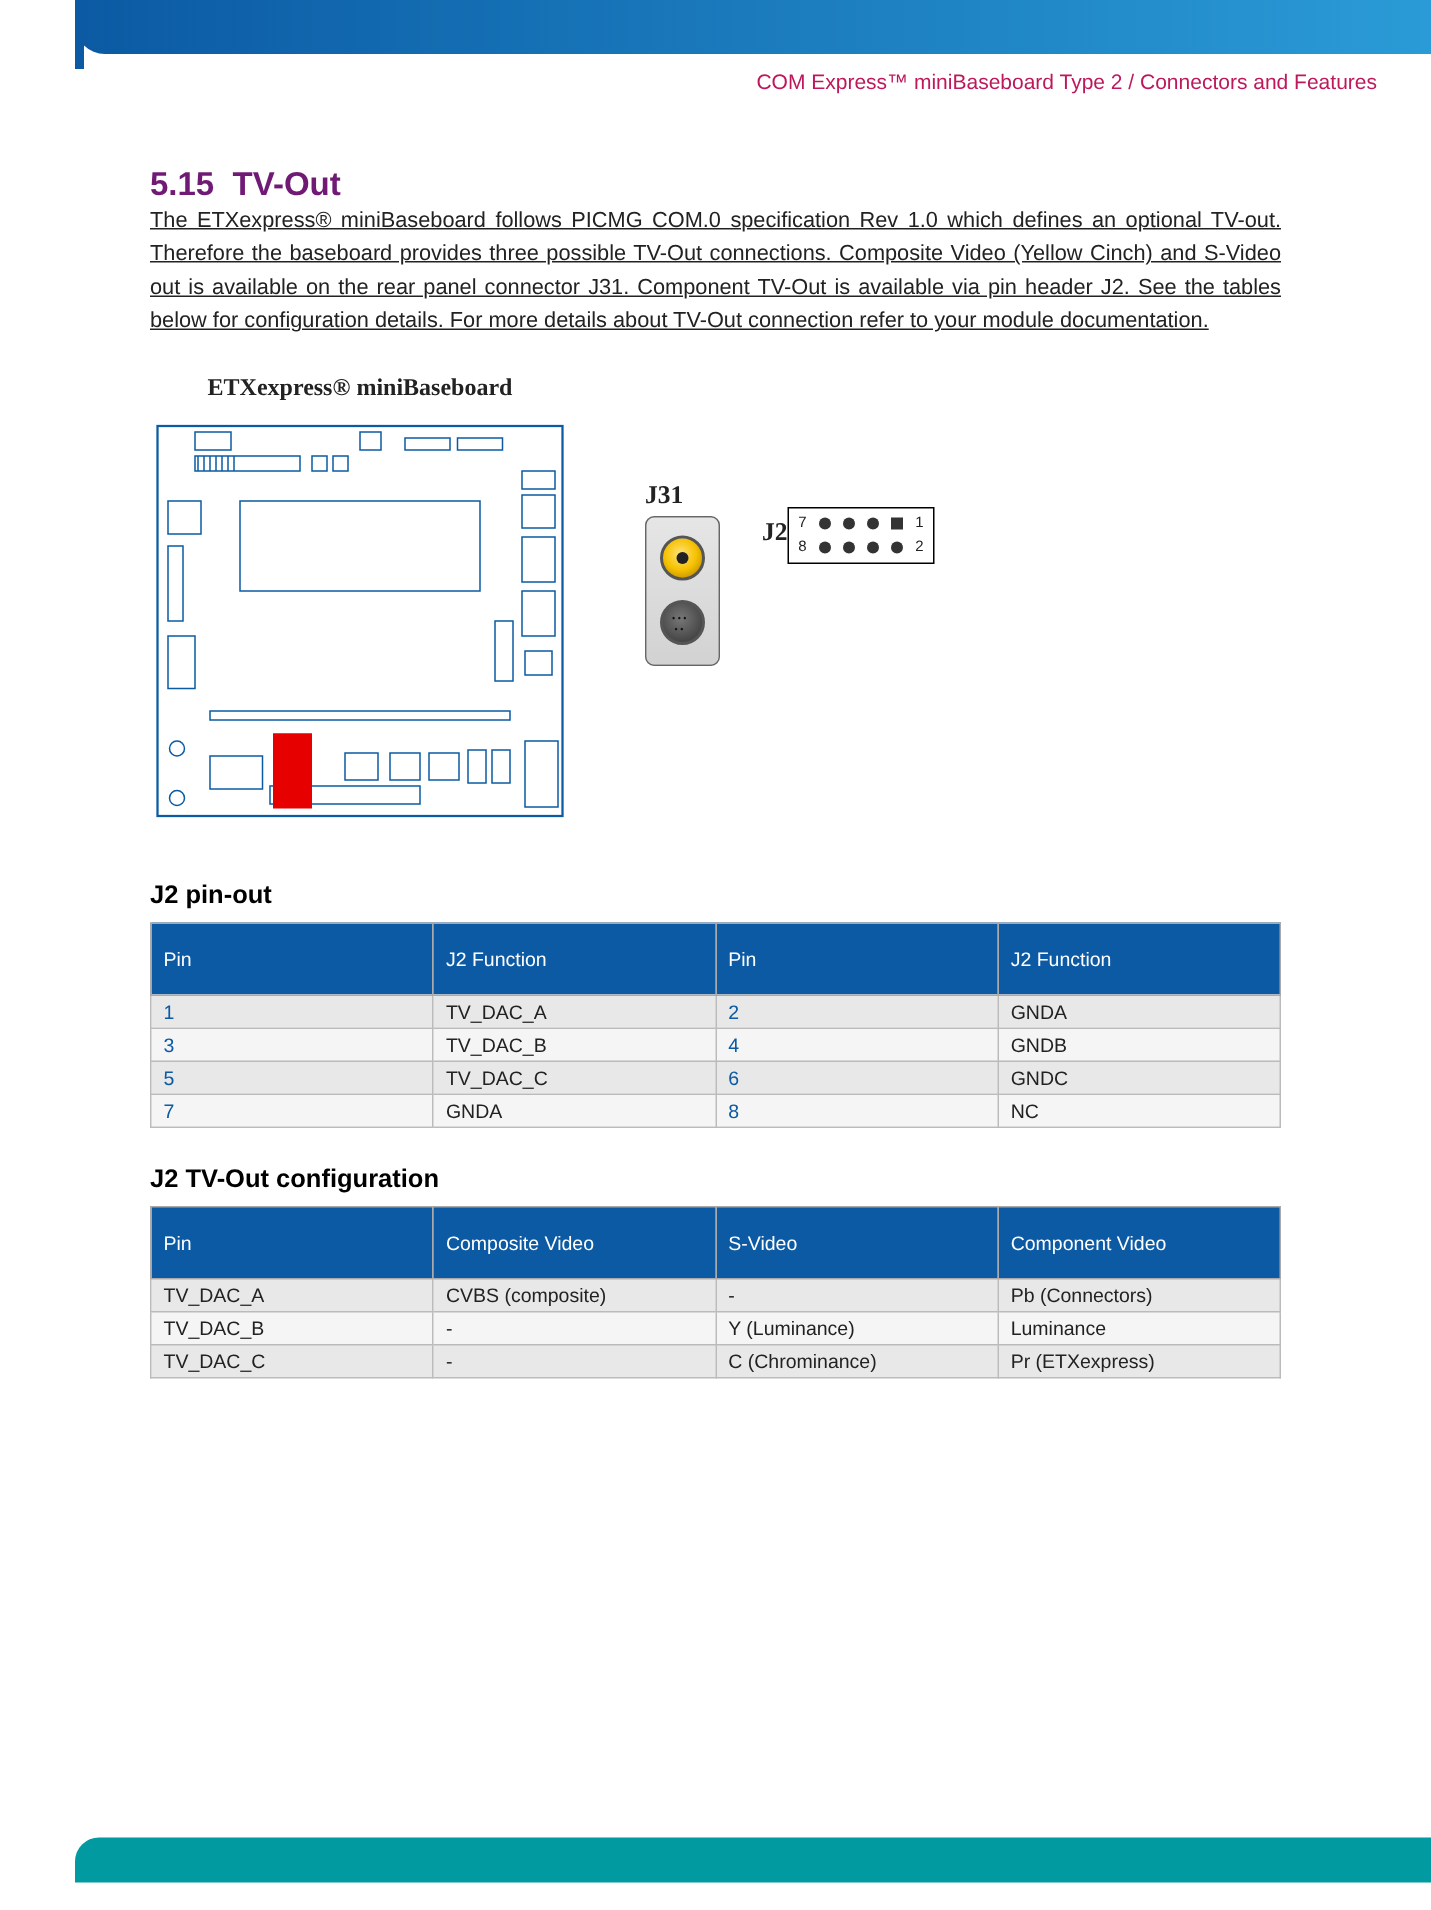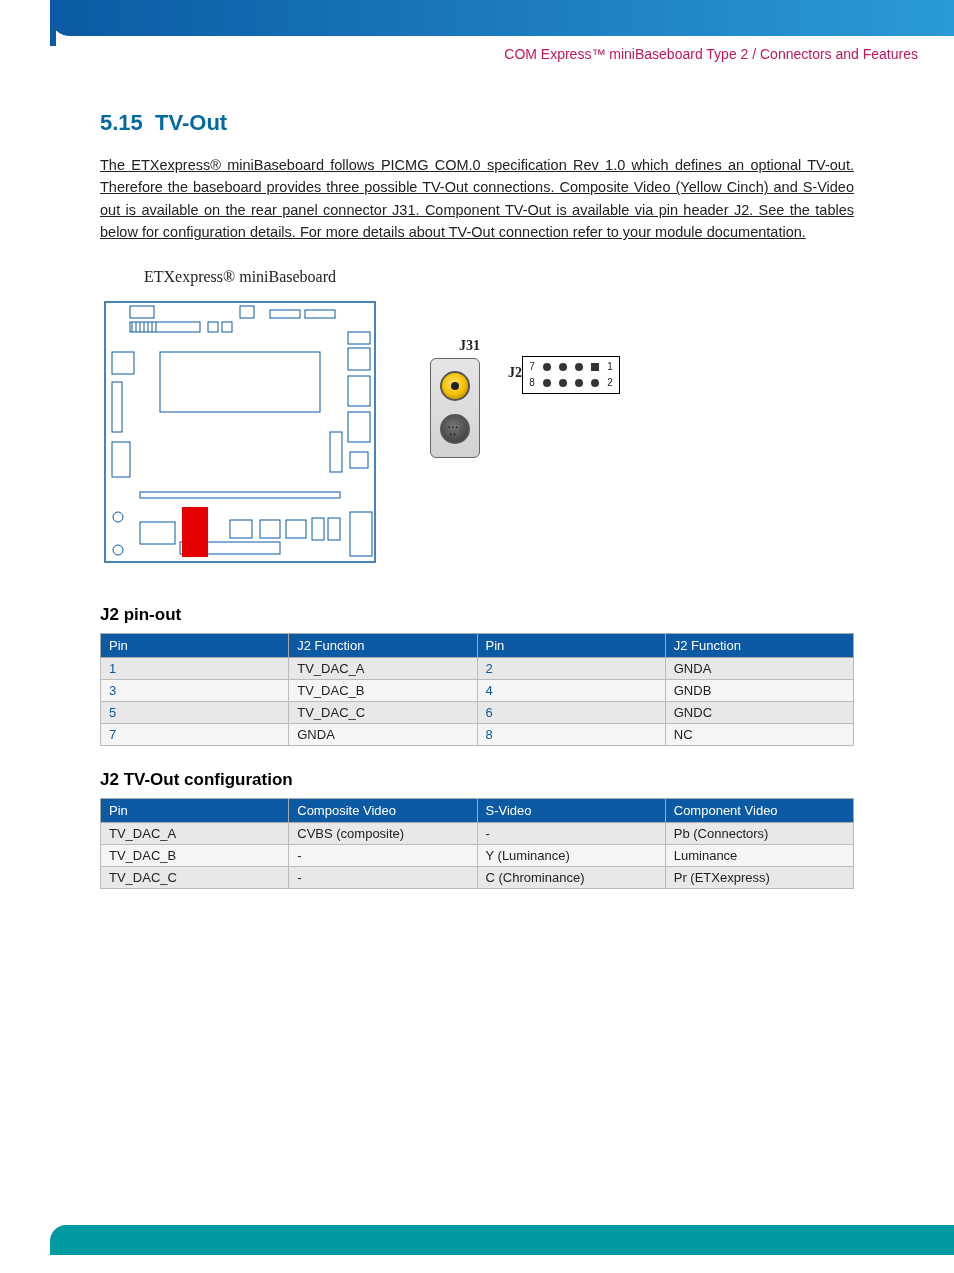--- a/index.html
+++ b/index.html
@@ -29,42 +29,41 @@
     position: absolute;
     top: 46px; right: 36px;
     font-size: 14px; color: #be185d;
     font-family: "Segoe UI", Arial, sans-serif;
   }
   .content {
     position: absolute;
     top: 110px; left: 100px; right: 100px;
   }
   h2.section {
-    color: #0369a1;
+    color: #701a75;
     font-weight: 700;
     font-size: 22px;
-    margin-bottom: 18px;
   }
   .para {
     text-align: justify;
     line-height: 1.55;
     font-size: 14.5px;
     margin-bottom: 24px;
     text-decoration: underline;
   }
   .figure-row {
     display: flex;
     align-items: flex-start;
     gap: 50px;
     margin-bottom: 30px;
   }
   .board-col { text-align: center; }
   .board-title {
     font-family: Georgia, "Times New Roman", serif;
-    font-weight: normal;
+    font-weight: bold;
     font-size: 16px;
     margin-bottom: 6px;
   }
   .board-svg { border: none; }
   .conn-col {
     display: flex; align-items: flex-start; gap: 28px;
     margin-top: 70px;
   }
   .j31-box {
     width: 50px; height: 100px;
@@ -93,22 +92,22 @@
     position: relative;
   }
   .svideo::after {
     content: "• • •\A  • •";
     white-space: pre;
     font-size: 6px; line-height: 7px; color: #111;
     position: absolute; top: 8px; left: 6px;
   }
   .j31-label, .j2-label {
     font-family: Georgia, "Times New Roman", serif;
-    font-weight: bold; font-size: 14px;
-    text-align: right; margin-bottom: 4px;
+    font-weight: bold; font-size: 17px;
+    text-align: left; margin-bottom: 4px;
   }
   .j2-pins {
     display: grid;
     grid-template-columns: 14px repeat(4, 16px) 14px;
     grid-template-rows: repeat(2, 16px);
     gap: 0;
     border: 1.5px solid #000;
     width: max-content;
     padding: 2px;
     align-items: center;
@@ -134,21 +133,21 @@
   table.pin-table {
     width: 100%;
     border-collapse: collapse;
     font-size: 13px;
   }
   table.pin-table th {
     background: #0b5aa3;
     color: #fff;
     font-weight: 400;
     text-align: left;
-    padding: 4px 8px;
+    padding: 16px 8px;
     border: 1px solid #aaa;
   }
   table.pin-table td {
     padding: 3px 8px;
     border: 1px solid #bbb;
   }
   table.pin-table tr.odd td { background: #e8e8e8; }
   table.pin-table tr.even td { background: #f5f5f5; }
   table.pin-table td.pincol { color: #0b5aa3; }
 

